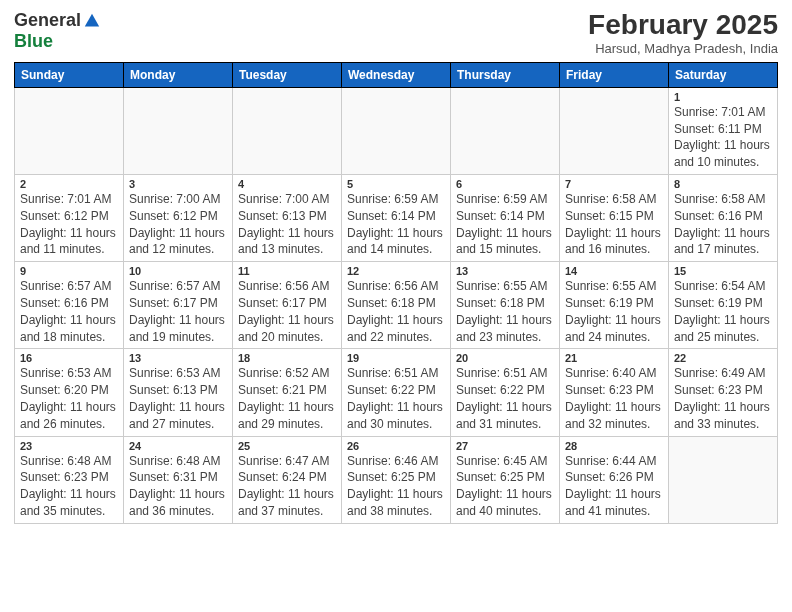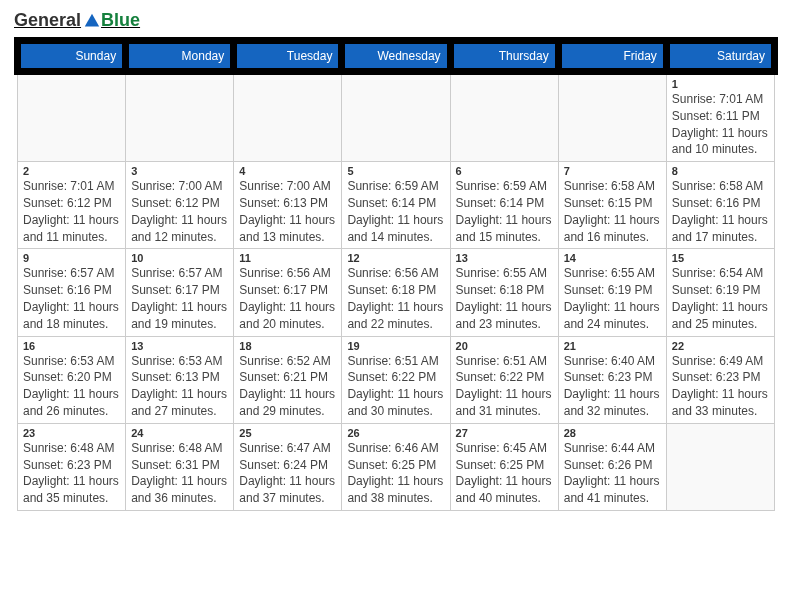--- a/index.html
+++ b/index.html
@@ -17,23 +17,22 @@
       padding: 10px 14px 10px 14px;
     }
     .header {
       display: flex;
       align-items: flex-start;
       justify-content: space-between;
       margin-bottom: 6px;
     }
     .logo {
       display: flex;
-      flex-direction: row;
-      align-items: flex-end;
-      text-decoration: underline;
+      flex-direction: column;
+      align-items: flex-start;
     }
     .logo-text {
       display: flex;
       align-items: center;
       font-size: 18px;
       font-weight: bold;
       color: #333;
     }
     .logo-general { color: #333; font-weight: bold; }
     .logo-blue { color: #15803d; font-weight: bold; }
@@ -57,24 +56,24 @@
     }
     .calendar {
       width: 100%;
       border-collapse: collapse;
       border: 1px solid #ccc;
     }
     .calendar th {
       background: #1565c0;
       color: #fff;
       font-size: 12px;
-      font-weight: normal;
-      text-align: right;
+      font-weight: bold;
+      text-align: left;
       padding: 5px 6px;
-      border: 7px solid #000000;
+      border: 1px solid #000000;
     }
     .calendar td {
       vertical-align: top;
       border: 1px solid #ccc;
       padding: 3px 5px;
       width: 108px;
       height: 78px;
       font-size: 9.5px;
       color: #333;
       background: #fff;
@@ -104,20 +103,24 @@
       <div class="logo-text">
         <span class="logo-general">General</span>
         <svg class="logo-icon" viewBox="0 0 20 20">
           <polygon points="10,2 18,16 2,16" fill="#1565c0"></polygon>
         </svg>
       </div>
       <div style="font-size:18px;font-weight:bold;">
         <span class="logo-blue">Blue</span>
       </div>
     </div>
+    <div class="header-right">
+      <div class="month-title">February 2025</div>
+      <div class="location">Harsud, Madhya Pradesh, India</div>
+    </div>
   </div>
 
   <table class="calendar">
     <thead>
       <tr>
       <th>Sunday</th>
           <th>Monday</th>
           <th>Tuesday</th>
           <th>Wednesday</th>
           <th>Thursday</th>

